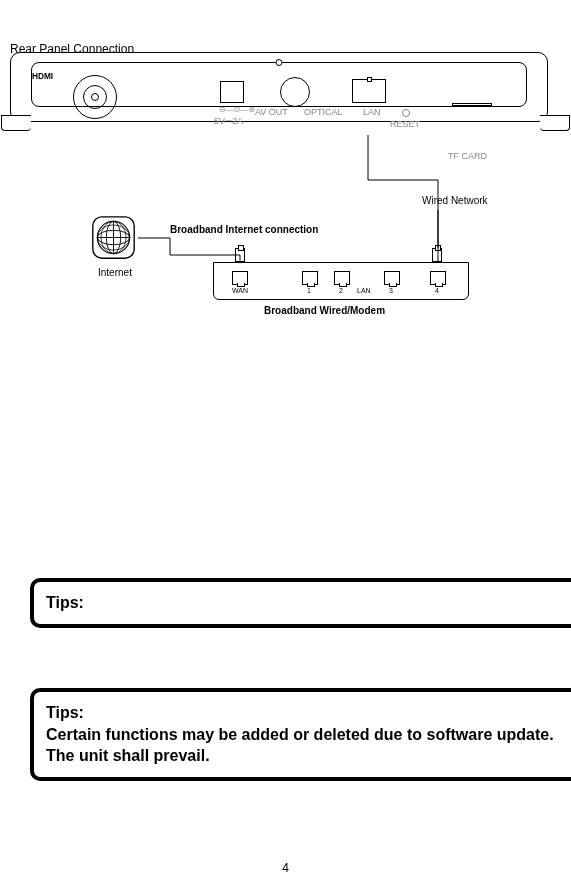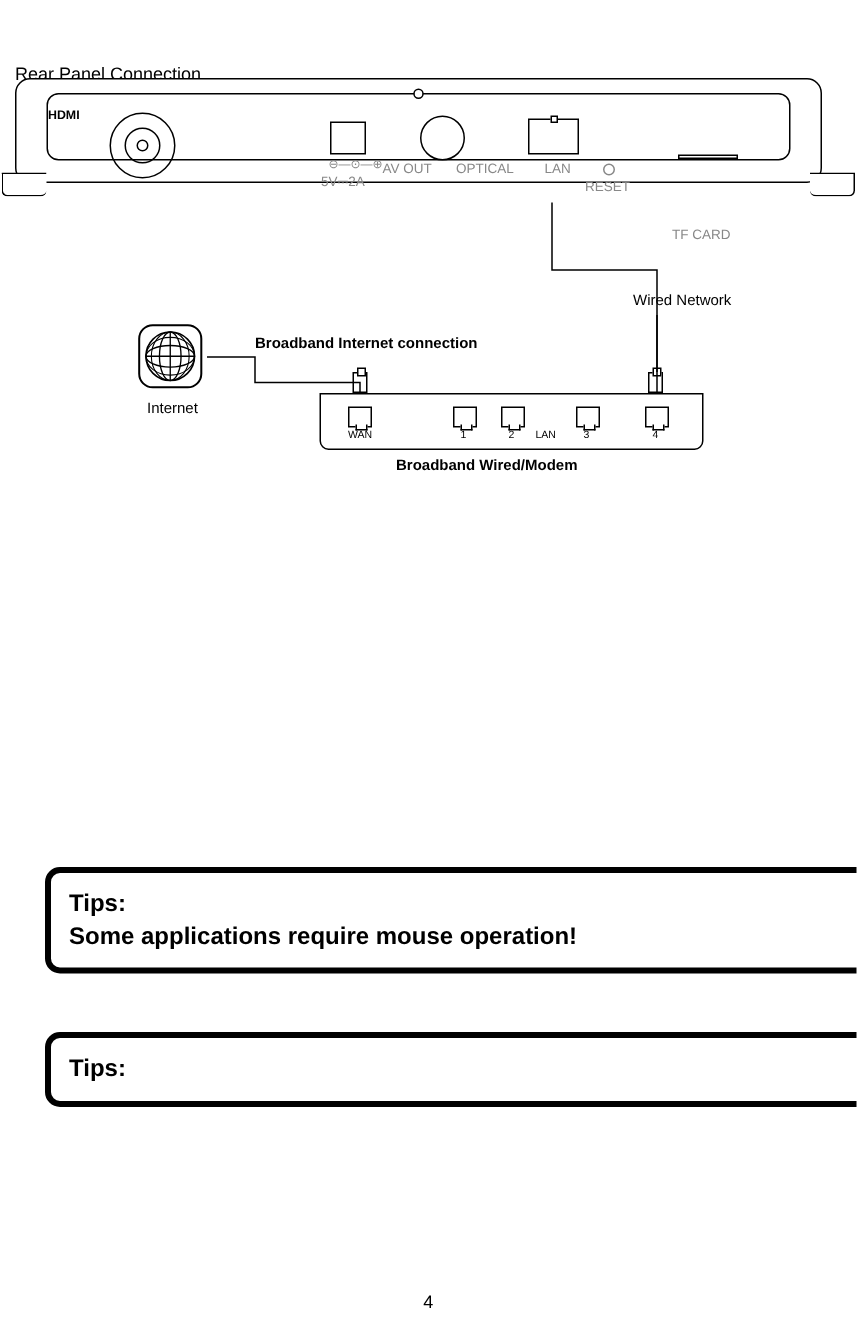--- a/index.html
+++ b/index.html
@@ -328,19 +328,19 @@
 <svg class="wire" style="left:0; top:0; width:571px; height:330px;">
 
   <path d="M 138 238 L 170 238 L 170 255 L 240 255 L 240 262" stroke="#000" stroke-width="1" fill="none"></path>
 
   <path d="M 368 135 L 368 180 L 438 180 L 438 262" stroke="#000" stroke-width="1" fill="none"></path>
   <path d="M 438 210 L 438 248" stroke="#000" stroke-width="1" fill="none"></path>
 </svg>
 
 <div class="tip-box tip-box-1">
   <div>Tips:</div>
-  <div>Some applications require mouse operation!</div>
 </div>
 <div class="tip-box tip-box-2">
   <div>Tips:</div>
+  <div>Certain functions may be added or deleted due to software update. The unit shall prevail.</div>
 </div>
 
 <div class="page-num">4</div>
 
 </body></html>

